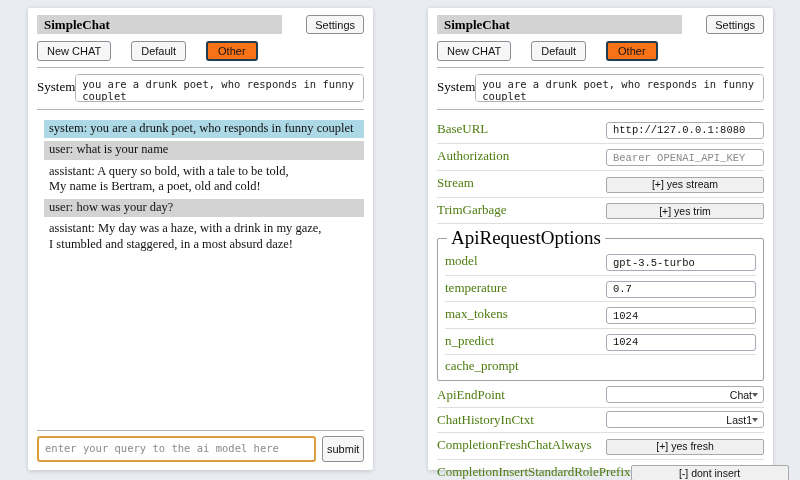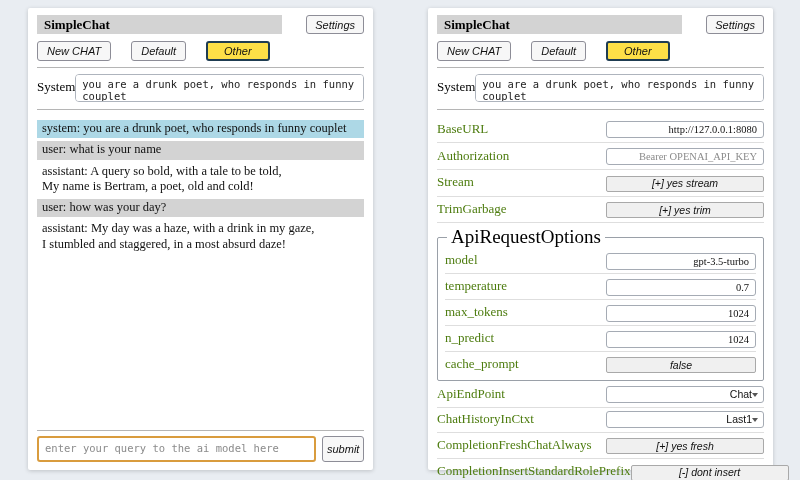--- a/index.html
+++ b/index.html
@@ -28,48 +28,47 @@
     padding:2px 7px; line-height:15px;
   }
   button {
     font-family:"Liberation Sans", sans-serif;
     font-size:11px; color:#111;
     background:#f7f7f7;
     border:1px solid #8d8d97;
     border-radius:3px;
     padding:1px 8px;
     line-height:14px;
-    font-style:italic;
   }
   .sessions { margin-top:7px; display:flex; gap:20px; }
   .sessions button { padding:2px 9px; }
   .sessions button.selected {
-    background:#fde047;
+    background:#f97316;
     border:2px solid #1f3d52;
-    padding:1px 16px;
+    padding:1px 10px;
     text-align:center;
   }
   hr.divider {
     border:none; border-top:1px solid #b5b5b5;
     margin:6px 0 5px 0; width:100%;
   }
   
   .system-row { display:flex; align-items:flex-start; margin:1px 0; }
   .system-row .lbl { font-size:13px; padding-top:5px; }
   .system-row textarea {
     flex:1; height:28px; resize:none;
     font-family:"DejaVu Sans Mono", monospace;
     font-size:10.5px; color:#222;
     border:1px solid #aeb4bd; border-radius:4px;
     padding:3px 6px; outline:none;
   }
   
   .chat { margin-top:5px; }
   .chat p {
-    margin:0 0 3px 0;
+    margin:0 0 3px 7px;
     font-size:12.5px; line-height:1.22;
     padding:1px 5px 2px 5px;
     white-space:pre-line; color:#111;
   }
   .msg-system { background:#add8e6; }
   .msg-user   { background:#d3d3d3; }
   .spacer { flex:1; }
   
   .query-row { display:flex; gap:6px; align-items:stretch; }
   .query-row textarea {
@@ -85,23 +84,23 @@
   .cfg { margin-top:1px; }
   .cfg-row {
     display:flex; align-items:center; justify-content:space-between;
     padding:3px 0 4px 0;
     border-bottom:1px solid #dedede;
   }
   .cfg-row .lbl { font-size:13px; color:#4d7c0f; }
   .cfg-ctl { width:158px; flex:0 0 158px; }
   input.cfg-input {
     width:100%; height:17px;
-    font-family:Liberation Serif, serif; font-size:10.5px;
+    font-family:Liberation Mono, monospace; font-size:10.5px;
     border:1px solid #a5abb4; border-radius:3px;
-    padding:1px 6px; outline:none; color:#111;text-align:right;
+    padding:1px 6px; outline:none; color:#111;
   }
   input.cfg-input::placeholder, textarea::placeholder { color:#8b8b8b; }
   button.cfg-btn {
     width:100%; height:16px;
     font-size:10.5px; background:#f0f0f0;
     border:1px solid #a9a9a9; border-radius:2px;
     padding:0 4px; line-height:13px;
   }
   .fake-select {
     width:100%; height:17px;
@@ -233,21 +232,20 @@
         <span class="cfg-ctl"><input class="cfg-input" spellcheck="false" value="1024" style=""></span>
       </div>
 
       <div class="cfg-row">
         <span class="lbl">n_predict</span>
         <span class="cfg-ctl"><input class="cfg-input" spellcheck="false" value="1024" style=""></span>
       </div>
 
       <div class="cfg-row">
         <span class="lbl">cache_prompt</span>
-        <span class="cfg-ctl"><button class="cfg-btn">false</button></span>
       </div>
     </fieldset>
 
     <div class="cfg-row">
       <span class="lbl">ApiEndPoint</span>
       <span class="cfg-ctl">
         <span class="fake-select">
           <span>Chat</span>
           <span class="chevron"></span>
         </span>

